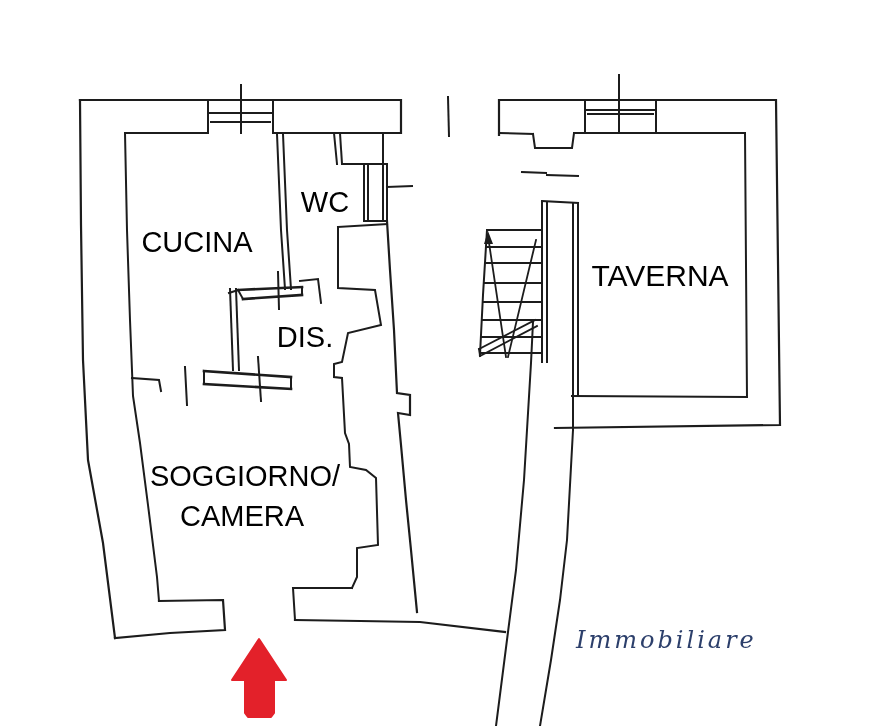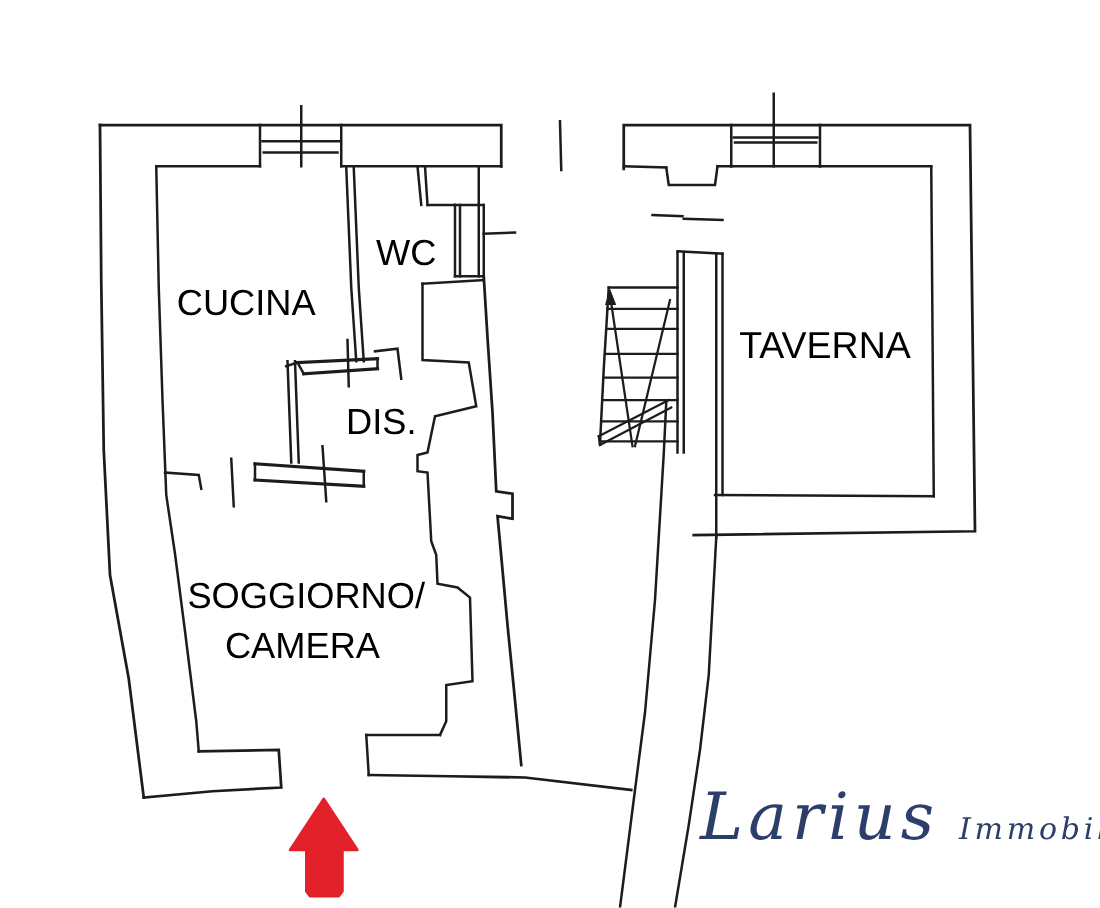--- a/index.html
+++ b/index.html
@@ -112,15 +112,14 @@
         <text x="245" y="486" text-anchor="middle" class="room-label" font-size="29" fill="#000000">SOGGIORNO/</text>
         <text x="242" y="526" text-anchor="middle" class="room-label" font-size="29" fill="#000000">CAMERA</text>
         <text x="660" y="286" text-anchor="middle" class="room-label" font-size="30" fill="#000000">TAVERNA</text>
       </g>
     <polygon id="stair-arrowhead" points="484,244 488,231 493,244" fill="#1c1c1c"></polygon>
     <polygon id="entrance-arrow" points="259,639 286,680 274,680 274,713 271,717 248,717 245,713 245,680 232,680" fill="#e3212a" stroke="#e3212a" stroke-width="2" stroke-linejoin="round"></polygon>
   </svg>
 </div>
 
 <div id="logo" style="color: rgb(44, 63, 107);">
-  <span class="brand">Larius</span>
   <span class="tagline">Immobiliare</span>
 </div>
 
 </body></html>

